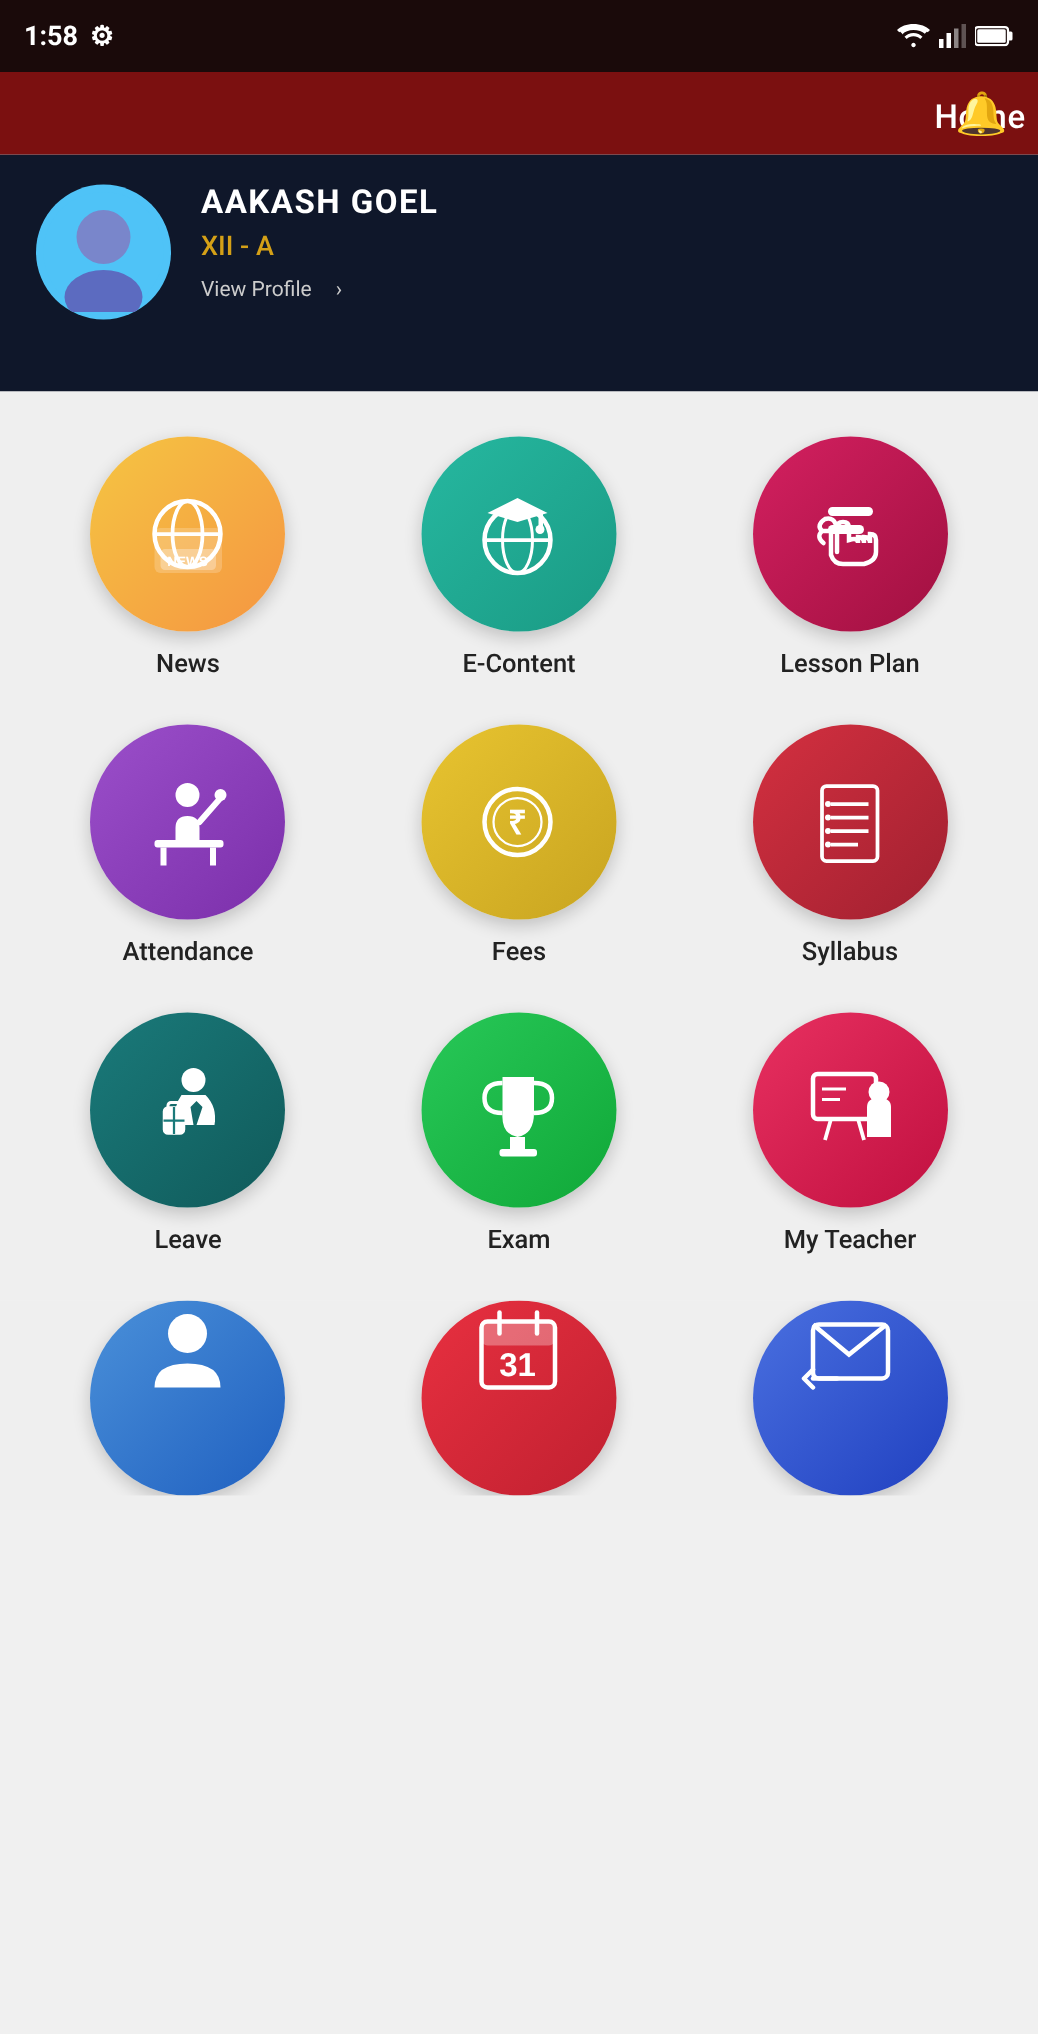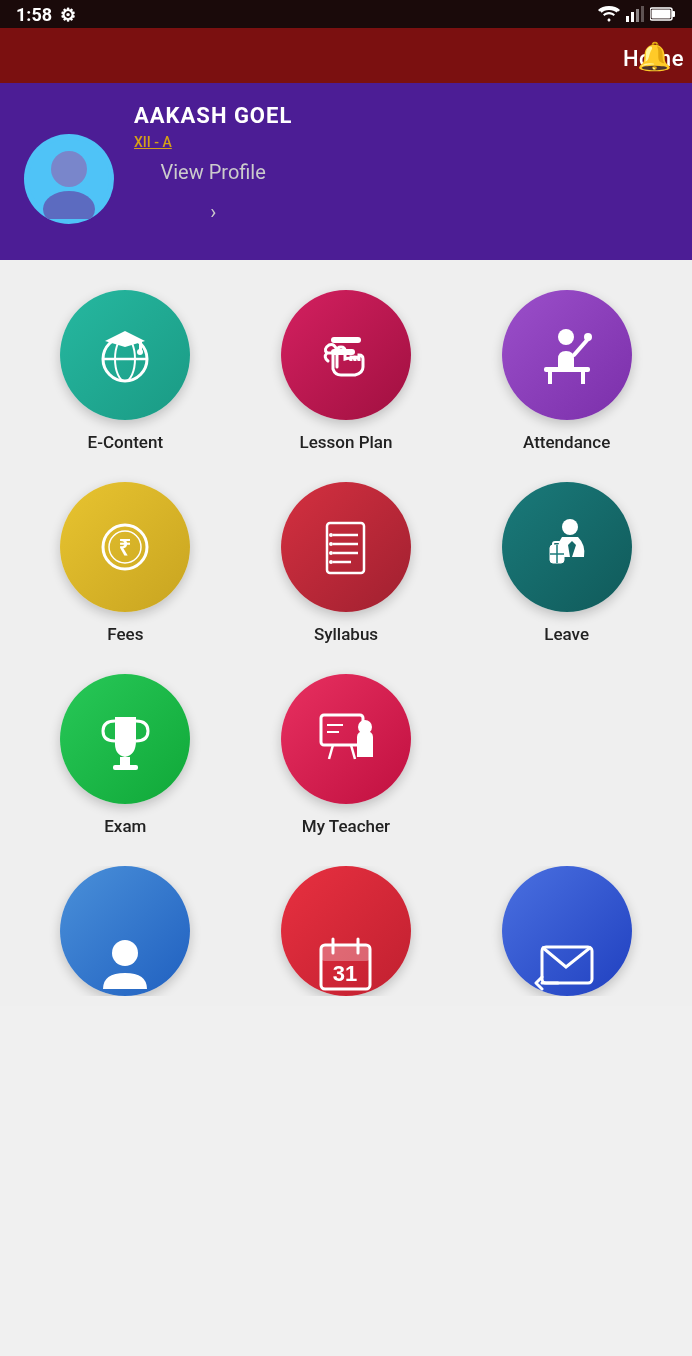--- a/index.html
+++ b/index.html
@@ -13,21 +13,21 @@
     }
 
     
     .status-bar {
       background: #1a0a0a;
       color: white;
       display: flex;
       align-items: center;
       justify-content: space-between;
       padding: 8px 16px;
-      height: 28px;
+      height: 48px;
     }
     .status-left {
       display: flex;
       align-items: center;
       gap: 8px;
       font-size: 18px;
       font-weight: bold;
     }
     .status-right {
       display: flex;
@@ -55,24 +55,24 @@
       position: absolute;
       right: 20px;
       top: 50%;
       transform: translateY(-50%);
       color: #d4a017;
       font-size: 28px;
     }
 
     
     .profile-section {
-      background: #4c1d95;
-      padding: 20px 24px 36px;
-      display: flex;
-      align-items: flex-end;
+      background: #0f172a;
+      padding: 20px 24px 48px;
+      display: flex;
+      align-items: flex-start;
       gap: 20px;
     }
     .avatar {
       width: 90px;
       height: 90px;
       border-radius: 50%;
       background: #4fc3f7;
       display: flex;
       align-items: center;
       justify-content: center;
@@ -89,33 +89,31 @@
       gap: 6px;
     }
     .profile-name {
       color: white;
       font-size: 22px;
       font-weight: bold;
       letter-spacing: 1px;
     }
     .profile-class {
       color: #d4a017;
-      font-size: 14px;
+      font-size: 18px;
       font-weight: 500;
-      text-decoration: underline;
     }
     .view-profile {
       color: #ccc;
-      font-size: 20px;
+      font-size: 14px;
       display: flex;
       align-items: center;
       gap: 16px;
       margin-top: 4px;
       cursor: pointer;
-      flex-direction: column;
     }
 
     
     .menu-grid {
       background: #efefef;
       padding: 30px 20px;
       display: grid;
       grid-template-columns: repeat(3, 1fr);
       gap: 30px 10px;
     }
@@ -177,21 +175,21 @@
       flex-direction: column;
       align-items: center;
       cursor: pointer;
       overflow: hidden;
     }
     .partial-circle {
       width: 130px;
       height: 130px;
       border-radius: 50%;
       display: flex;
-      align-items: flex-end;
+      align-items: flex-start;
       justify-content: center;
       box-shadow: 0 4px 12px rgba(0,0,0,0.2);
     }
     .partial-circle svg {
       width: 65px;
       height: 65px;
       fill: white;
     }
   </style>
 </head>
@@ -243,20 +241,34 @@
     <span class="profile-class">XII - A</span>
     <div class="view-profile">
       <span>View Profile</span>
       <span>›</span>
     </div>
   </div>
 </div>
 
 <div class="menu-grid">
 
+  <div class="menu-item">
+    <div class="menu-icon icon-news">
+      <svg viewBox="0 0 65 65" xmlns="http://www.w3.org/2000/svg" fill="white">
+
+        <rect x="10" y="28" width="45" height="30" rx="4" fill="white" fill-opacity="0.2"></rect>
+        <ellipse cx="32" cy="32" rx="22" ry="22" fill="none" stroke="white" stroke-width="3"></ellipse>
+        <line x1="10" y1="32" x2="54" y2="32" stroke="white" stroke-width="2.5"></line>
+        <ellipse cx="32" cy="32" rx="10" ry="22" fill="none" stroke="white" stroke-width="2.5"></ellipse>
+        <rect x="14" y="42" width="37" height="14" rx="3" fill="white" fill-opacity="0.3"></rect>
+        <text x="32" y="53" text-anchor="middle" font-size="9" font-weight="bold" fill="white" font-family="Arial">NEWS</text>
+      </svg>
+    </div>
+    <span class="menu-label">News</span>
+  </div>
 
 
 
   <div class="menu-item">
     <div class="menu-icon icon-econtent">
       <svg viewBox="0 0 65 65" xmlns="http://www.w3.org/2000/svg" fill="white">
 
         <ellipse cx="32" cy="36" rx="22" ry="22" fill="none" stroke="white" stroke-width="3"></ellipse>
         <line x1="10" y1="36" x2="54" y2="36" stroke="white" stroke-width="2.5"></line>
         <ellipse cx="32" cy="36" rx="10" ry="22" fill="none" stroke="white" stroke-width="2"></ellipse>

